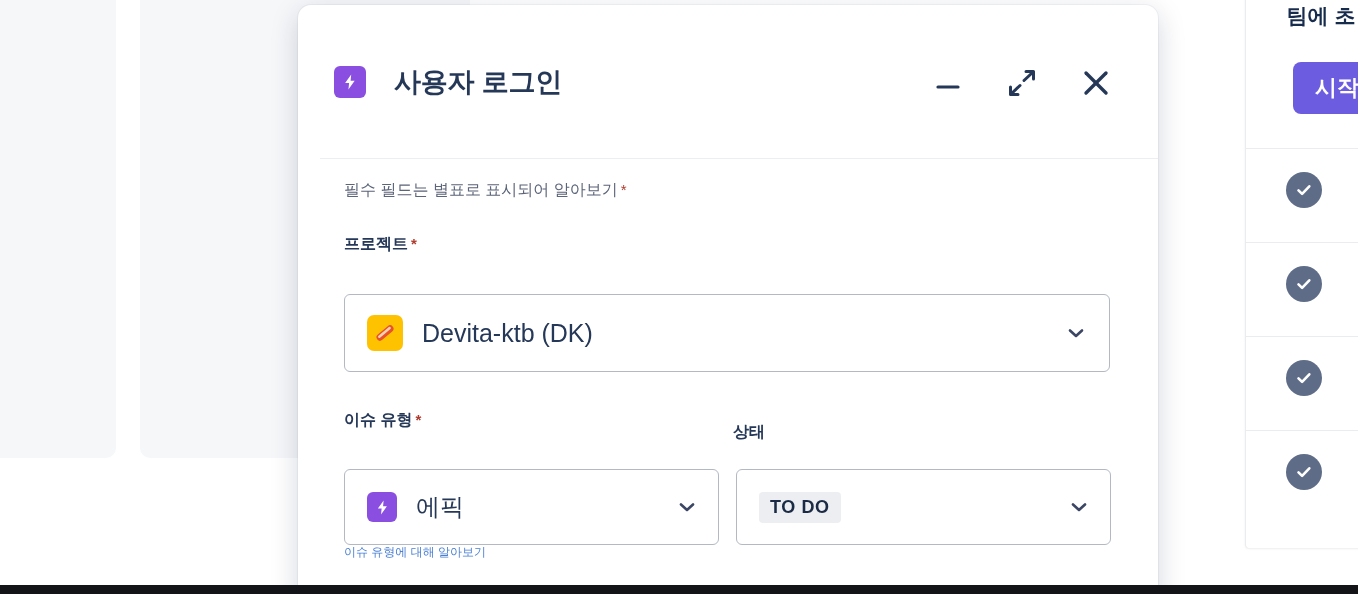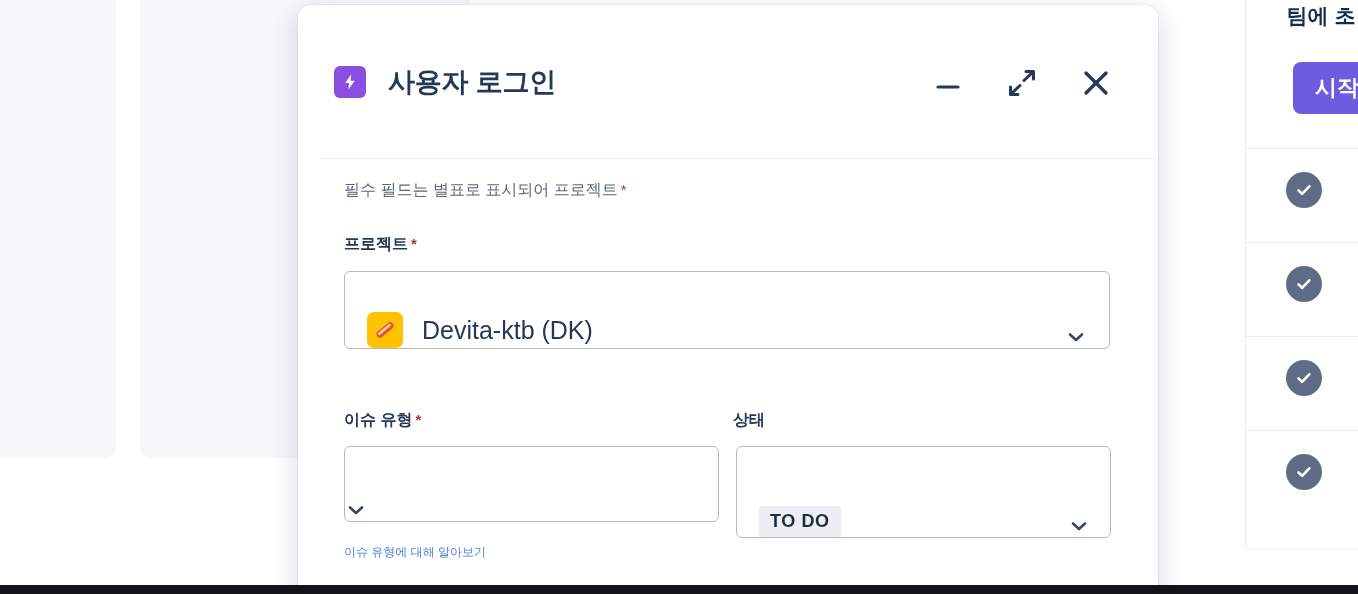--- a/index.html
+++ b/index.html
@@ -132,21 +132,21 @@
     height: 1px;
     background: #edeef1;
   }
 
   #title-group {
     position: absolute;
     left: 36px;
     top: 59px;
     display: flex;
     align-items: center;
-    gap: 22px;
+    gap: 28px;
   }
   .epic-icon {
     width: 32px;
     height: 32px;
     border-radius: 6px;
     background: #8a4fe0;
     display: flex;
     align-items: center;
     justify-content: center;
     flex: none;
@@ -213,35 +213,36 @@
     font-weight: 700;
     color: #253858;
     text-underline-offset: 3px;
     text-decoration-thickness: 1px;
     white-space: nowrap;
   }
   .field-label .req-star { text-decoration: none; display: inline-block; }
 
   #label-project { left: 46px; top: 76px; }
   #label-issuetype { left: 46px; top: 252px; text-align: right; }
-  #label-status { left: 435px; top: 252px; text-decoration: none; }
+  #label-status { left: 435px; top: 264px; text-decoration: none; }
 
   .select-box {
     position: absolute;
     box-sizing: border-box;
     background: #ffffff;
     border: 1.6px solid #b2b8c4;
     border-radius: 6px;
     display: flex;
-    align-items: flex-end;
+    align-items: center;
     cursor: pointer;
+    margin-top: 23px;
   }
   #select-project  { left: 46px;  top: 113px; width: 766px; height: 78px; }
   #select-issuetype{ left: 46px;  top: 288px; width: 375px; height: 76px; }
-  #select-status   { left: 438px; top: 288px; width: 375px; height: 92px; }
+  #select-status   { left: 438px; top: 288px; width: 375px; height: 76px; }
 
   .select-inner {
     display: flex;
     align-items: center;
     gap: 19px;
     padding-left: 22px;
     flex: 1;
     min-width: 0;
   }
   .select-text {
@@ -369,21 +370,21 @@
           <line x1="27" y1="7" x2="7" y2="27" stroke="currentColor" stroke-width="3.4" stroke-linecap="round"></line>
         </svg>
       </button>
     </div>
   </div>
   <div id="modal-divider"></div>
 
   <div id="modal-body">
 
     <div id="required-note">
-      <span>필수 필드는 별표로 표시되어 프로젝트</span><span class="req-star">*</span>
+      <span>필수 필드는 별표로 표시되어 알아보기</span><span class="req-star">*</span>
     </div>
 
     <div class="field-label" id="label-project">
       <span>프로젝트</span><span class="req-star">*</span>
     </div>
     <div class="select-box" id="select-project">
       <div class="select-inner">
         <span class="project-avatar">
           <svg width="26" height="26" viewBox="0 0 26 26">
             <g transform="rotate(-40 13 13)">
@@ -398,20 +399,28 @@
         <svg width="22" height="22" viewBox="0 0 22 22">
             <path d="M5 8.5l6 5.5 6-5.5" fill="none" stroke="currentColor" stroke-width="2.6" stroke-linecap="round" stroke-linejoin="round"></path>
           </svg>
       </span>
     </div>
 
     <div class="field-label" id="label-issuetype">
       <span>이슈 유형</span><span class="req-star">*</span>
     </div>
     <div class="select-box" id="select-issuetype">
+      <div class="select-inner">
+        <span class="epic-icon sm">
+          <svg width="17" height="17" viewBox="0 0 24 24">
+              <path d="M13.6 2L5.5 13.4h5.3L9.9 22l8.3-11.6h-5.4z" fill="#ffffff"></path>
+            </svg>
+        </span>
+        <span class="select-text">에픽</span>
+      </div>
       <span class="chevron">
         <svg width="22" height="22" viewBox="0 0 22 22">
             <path d="M5 8.5l6 5.5 6-5.5" fill="none" stroke="currentColor" stroke-width="2.6" stroke-linecap="round" stroke-linejoin="round"></path>
           </svg>
       </span>
     </div>
 
     <div class="field-label" id="label-status">
       <span>상태</span>
     </div>

